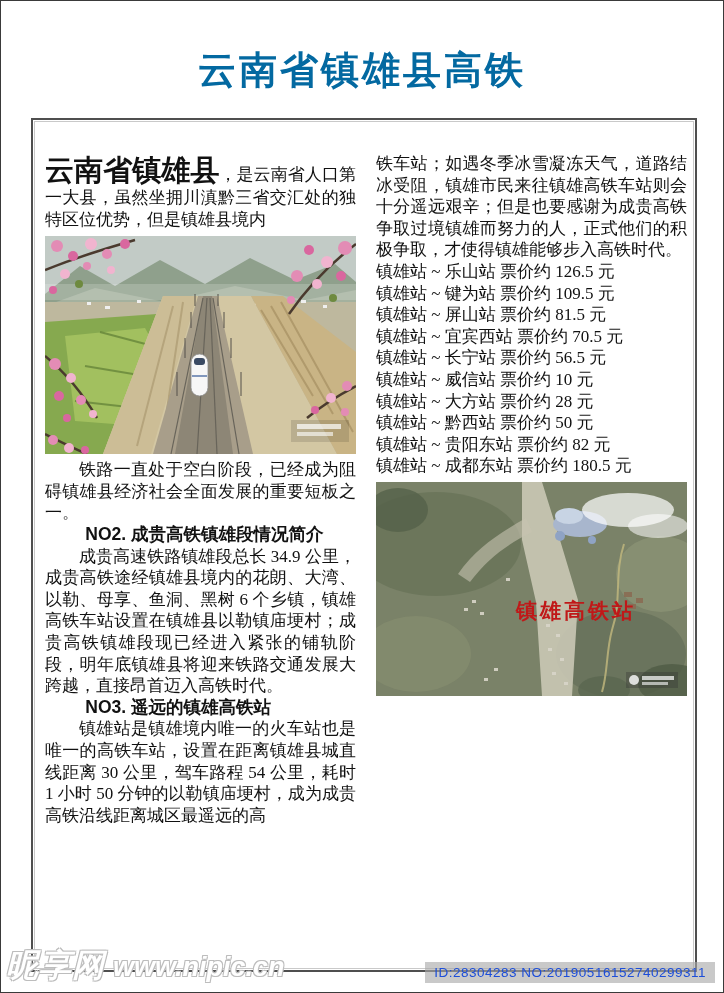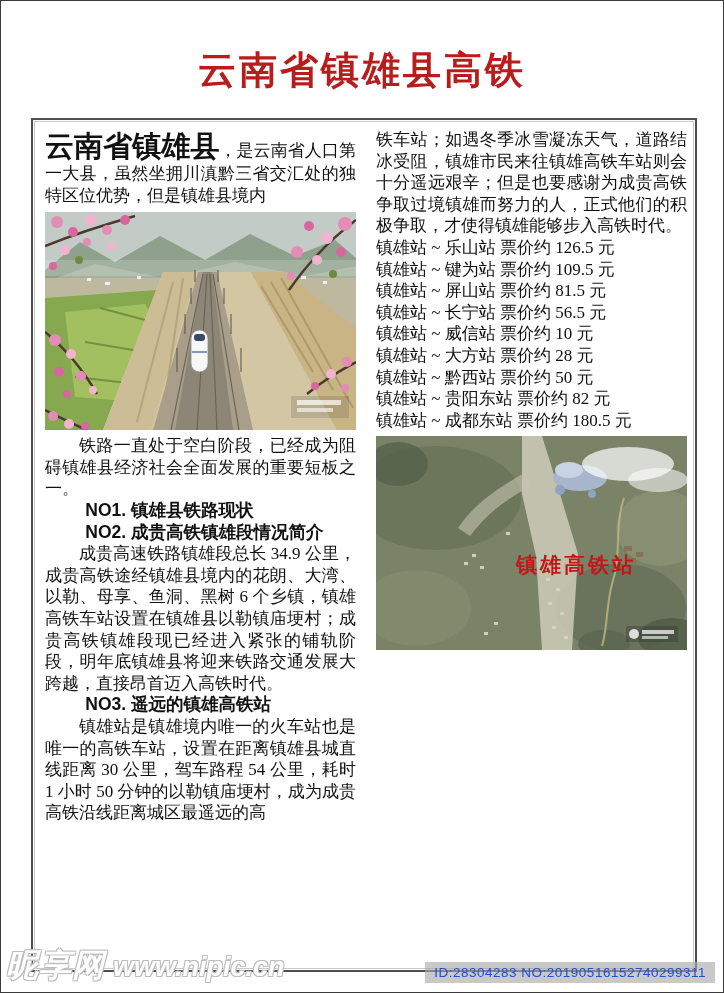--- a/index.html
+++ b/index.html
@@ -4,30 +4,30 @@
 <style>
   html,body{margin:0;padding:0;background:#e9e9e9;}
   .page{
     position:relative;width:724px;height:993px;background:#ffffff;
     border:1px solid #3a3a3a;box-sizing:border-box;overflow:hidden;
     font-family:"Liberation Serif", serif;color:#111;
   }
   .page-title{
     position:absolute;top:44px;left:0;width:100%;
     text-align:center;font-family:Liberation Serif, serif;
-    font-weight:bold;font-size:38px;letter-spacing:3px;color:#b91c1c;
+    font-weight:bold;font-size:38px;letter-spacing:3px;color:#0369a1;
   }
   .frame{
     position:absolute;left:30px;top:117px;width:666px;height:854px;
     box-sizing:border-box;border:2px solid #4f4f4f;
     outline:1px solid #c9c9c9;outline-offset:-4px;
     background:#fff;padding:9px 12px 4px 12px;
     display:flex;gap:20px;overflow:hidden;
   }
-  .col{width:311px;font-size:17px;line-height:21.6px;text-align:justify;}
+  .col{width:311px;font-size:17px;line-height:21.6px;text-align:justify;margin-top:24px;}
   .col p{margin:0;}
   .indent{text-indent:2em;}
   .lead{
     font-family:"Liberation Sans", sans-serif;font-weight:bold;
     font-size:29px;line-height:34px;
   }
   .intro{padding-left:0;}
   .sec-heading{
     font-family:"Liberation Sans", sans-serif;font-weight:bold;
     font-size:17.5px;text-indent:2.3em;text-align:left;margin:1px 0;
@@ -154,34 +154,34 @@
           <circle cx="40" cy="214" r="4" fill="#d9679f"></circle>
         </g>
         <g>
           <rect x="246" y="184" width="58" height="22" fill="#000000" opacity="0.12"></rect>
           <rect x="252" y="188" width="44" height="5" fill="#ffffff" opacity="0.7"></rect>
           <rect x="252" y="196" width="36" height="4" fill="#ffffff" opacity="0.6"></rect>
         </g>
       </svg>
 
       <p class="indent">铁路一直处于空白阶段，已经成为阻碍镇雄县经济社会全面发展的重要短板之一。</p>
-      <p class="sec-heading">NO1. 镇雄县铁路现状</p>
       <p class="sec-heading">NO2. 成贵高铁镇雄段情况简介</p>
       <p class="indent">成贵高速铁路镇雄段总长 34.9 公里，成贵高铁途经镇雄县境内的花朗、大湾、以勒、母享、鱼洞、黑树 6 个乡镇，镇雄高铁车站设置在镇雄县以勒镇庙埂村；成贵高铁镇雄段现已经进入紧张的铺轨阶段，明年底镇雄县将迎来铁路交通发展大跨越，直接昂首迈入高铁时代。</p>
       <p class="sec-heading">NO3. 遥远的镇雄高铁站</p>
       <p class="indent">镇雄站是镇雄境内唯一的火车站也是唯一的高铁车站，设置在距离镇雄县城直线距离 30 公里，驾车路程 54 公里，耗时 1 小时 50 分钟的以勒镇庙埂村，成为成贵高铁沿线距离城区最遥远的高</p>
     </div>
 
     <div class="col">
       <p>铁车站；如遇冬季冰雪凝冻天气，道路结冰受阻，镇雄市民来往镇雄高铁车站则会十分遥远艰辛；但是也要感谢为成贵高铁争取过境镇雄而努力的人，正式他们的积极争取，才使得镇雄能够步入高铁时代。</p>
 
       <div>
         <div class="price-line">镇雄站 ~ 乐山站 票价约 126.5 元</div>
         <div class="price-line">镇雄站 ~ 键为站 票价约 109.5 元</div>
         <div class="price-line">镇雄站 ~ 屏山站 票价约 81.5 元</div>
+        <div class="price-line">镇雄站 ~ 宜宾西站 票价约 70.5 元</div>
         <div class="price-line">镇雄站 ~ 长宁站 票价约 56.5 元</div>
         <div class="price-line">镇雄站 ~ 威信站 票价约 10 元</div>
         <div class="price-line">镇雄站 ~ 大方站 票价约 28 元</div>
         <div class="price-line">镇雄站 ~ 黔西站 票价约 50 元</div>
         <div class="price-line">镇雄站 ~ 贵阳东站 票价约 82 元</div>
         <div class="price-line">镇雄站 ~ 成都东站 票价约 180.5 元</div>
       </div>
 
       <svg class="map" width="311" height="214" viewBox="0 0 311 214">
         <rect width="311" height="214" fill="#7a8268"></rect>

